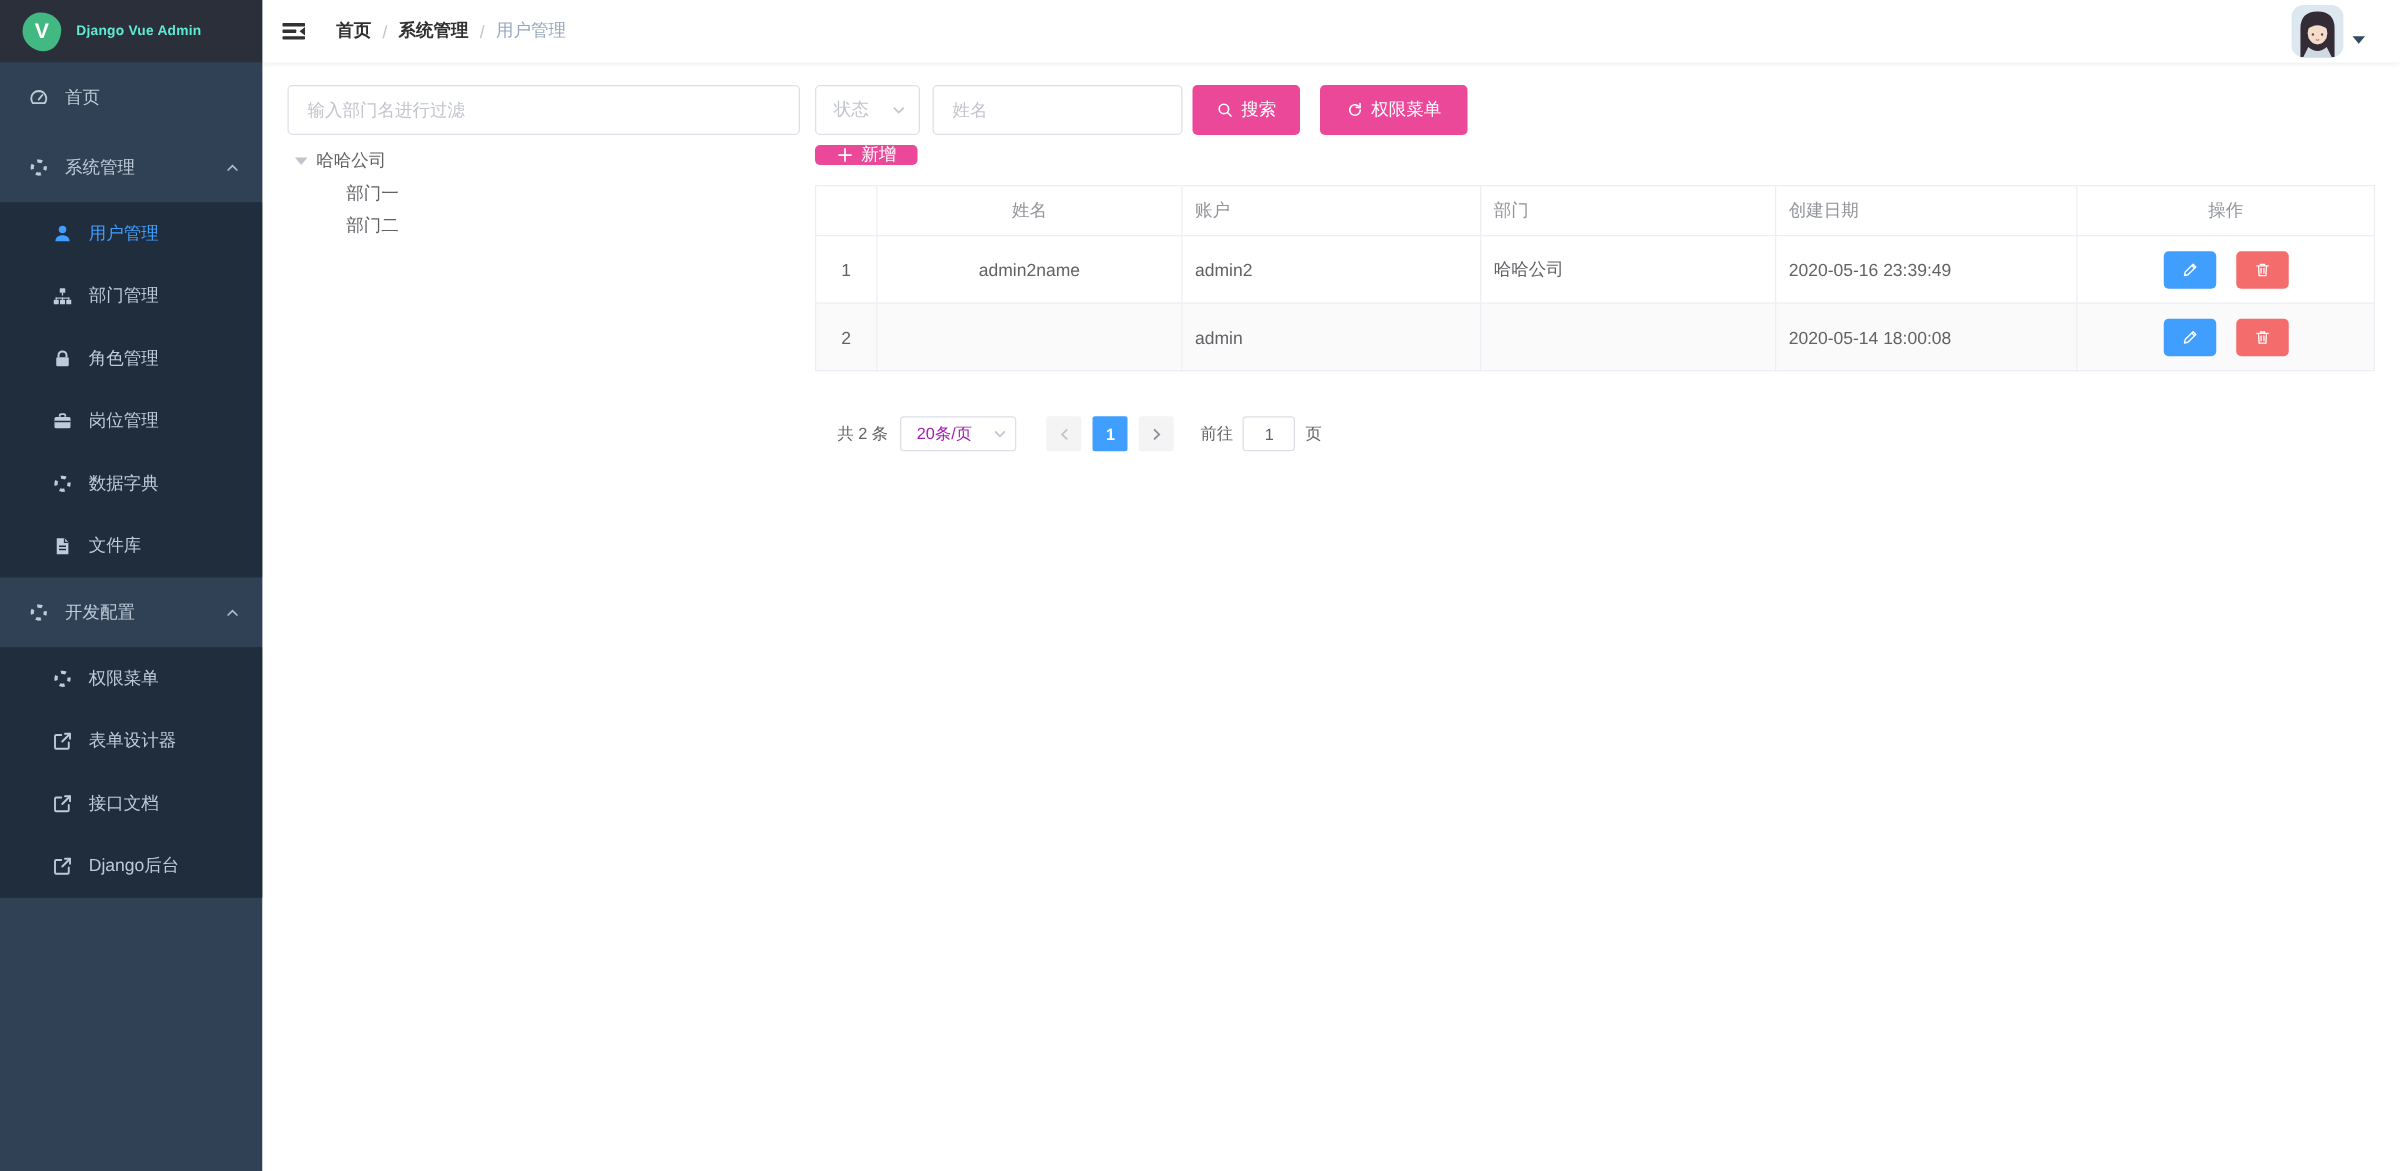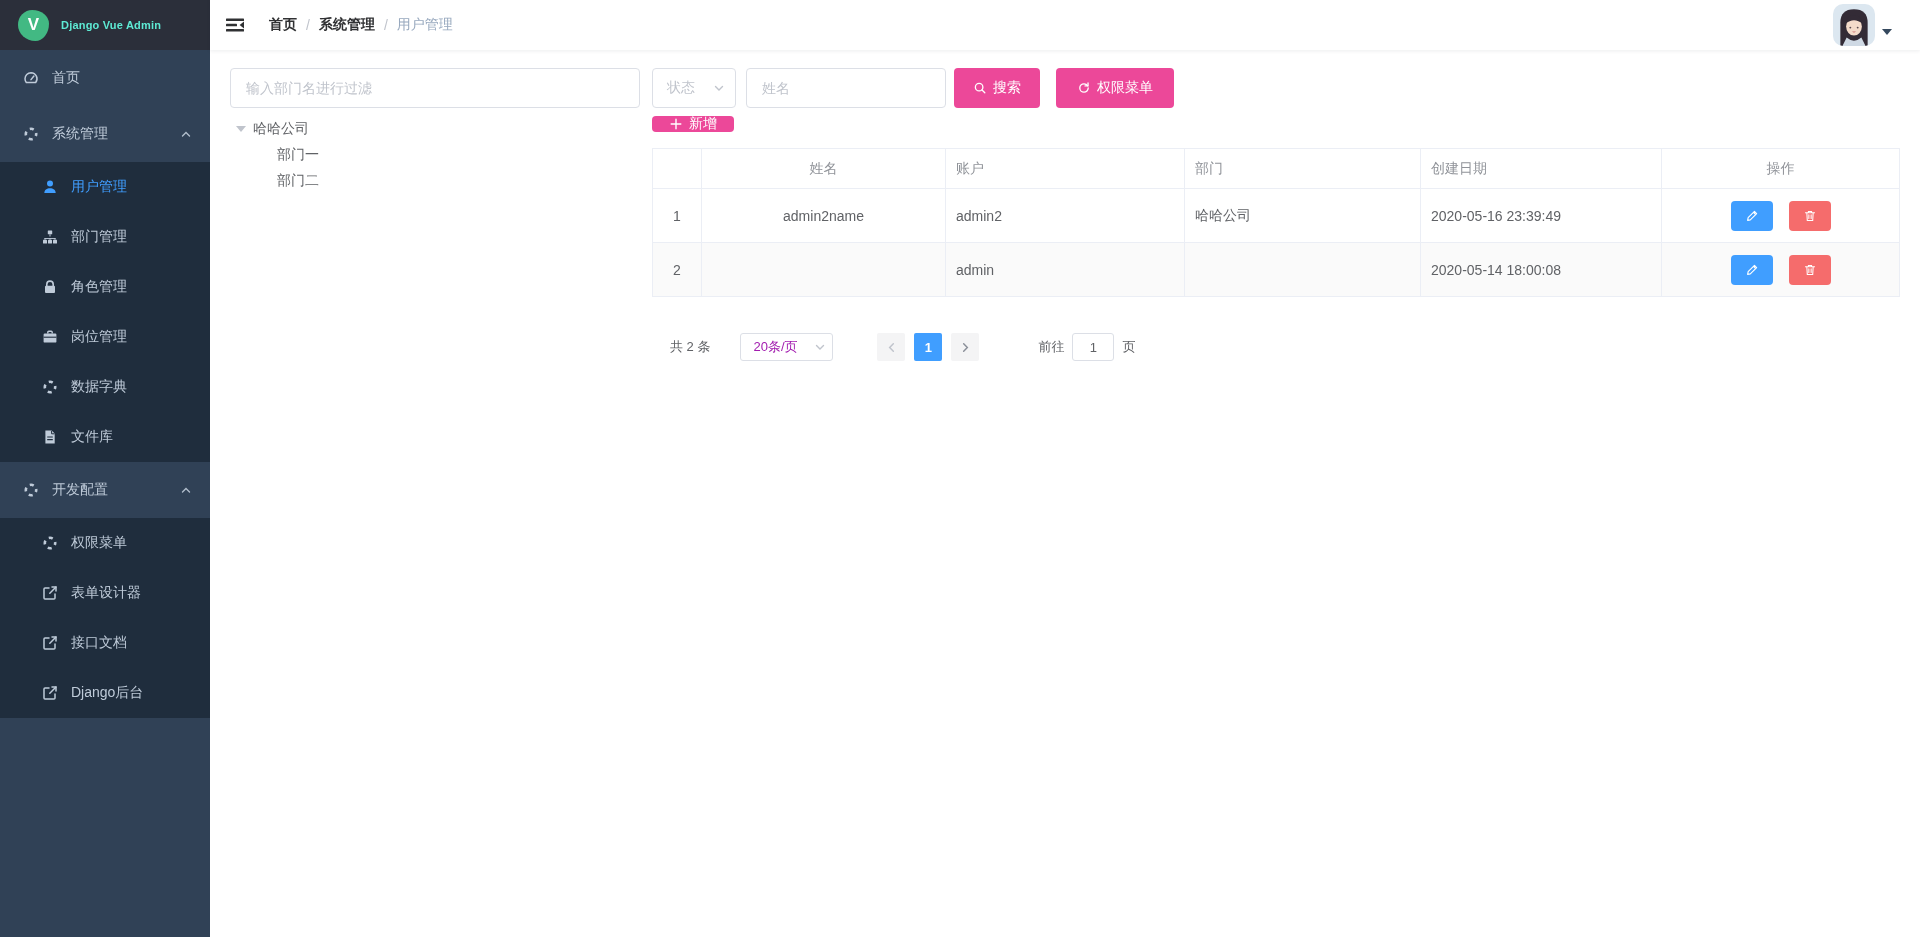--- a/index.html
+++ b/index.html
@@ -81,31 +81,31 @@
   .c-center { text-align:center !important; }
   tr.striped td { background:#fafafa; }
   .cell-actions { display:flex; align-items:center; justify-content:center; gap:16px; }
   .mini-btn { width:42px; height:30px; border:none; border-radius:4px; display:inline-flex;
     align-items:center; justify-content:center; cursor:pointer; }
   .mini-btn svg { width:14px; height:14px; }
   .mini-edit { background:#409EFF; color:#fff; }
   .mini-del { background:#f56c6c; color:#fff; }
   
   .pagination { margin-top:36px; display:flex; align-items:center; padding-left:18px;
-    font-size:13px; color:#606266;gap:20px; }
+    font-size:13px; color:#606266; }
   .page-size { width:93px; height:28px; border-radius:3px; padding:0 6px 0 12px; color:#a21caf;
     margin-left:10px; font-size:13px; }
   .pager { display:flex; align-items:center; margin-left:24px; gap:9px; }
   .pg { width:28px; height:28px; border:none; border-radius:2px; background:#f4f4f5;
     display:inline-flex; align-items:center; justify-content:center; cursor:pointer; font-size:13px; }
   .pg svg { width:11px; height:11px; }
   .pg.prev { color:#c0c4cc; }
   .pg.next { color:#8a8f99; }
   .pg.current { background:#409EFF; color:#fff; font-weight:bold; }
-  .jumper { display:flex; align-items:center; margin-left:39px; gap:8px; }
+  .jumper { display:flex; align-items:center; margin-left:21px; gap:8px; }
   .jump-input { width:42px; height:28px; border:1px solid #dcdfe6; border-radius:3px;
     text-align:center; font-size:13px; color:#606266; outline:none; font-family:inherit; }
 </style>
 </head>
 <body>
 
 <aside class="sidebar">
   <div class="logo-bar">
     <span class="logo-badge">V</span>
     <span class="logo-title">Django Vue Admin</span>

